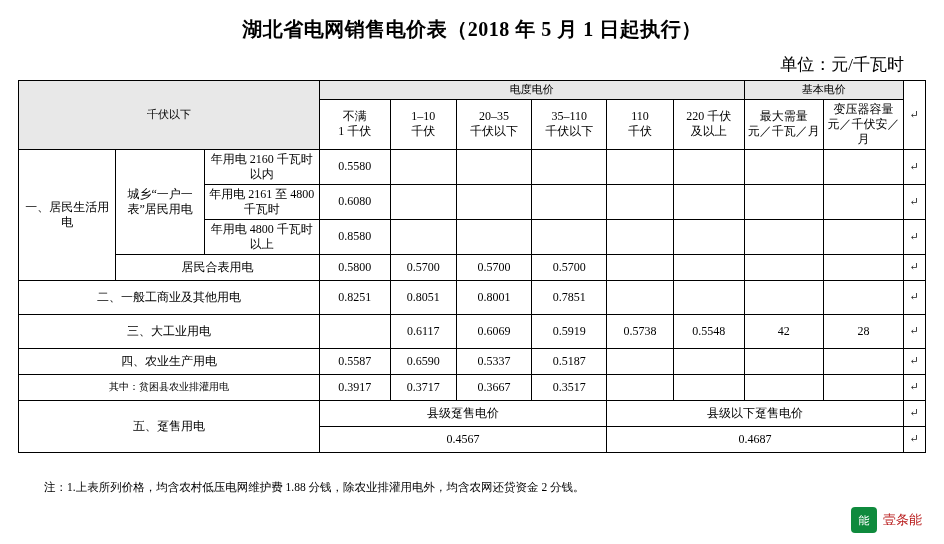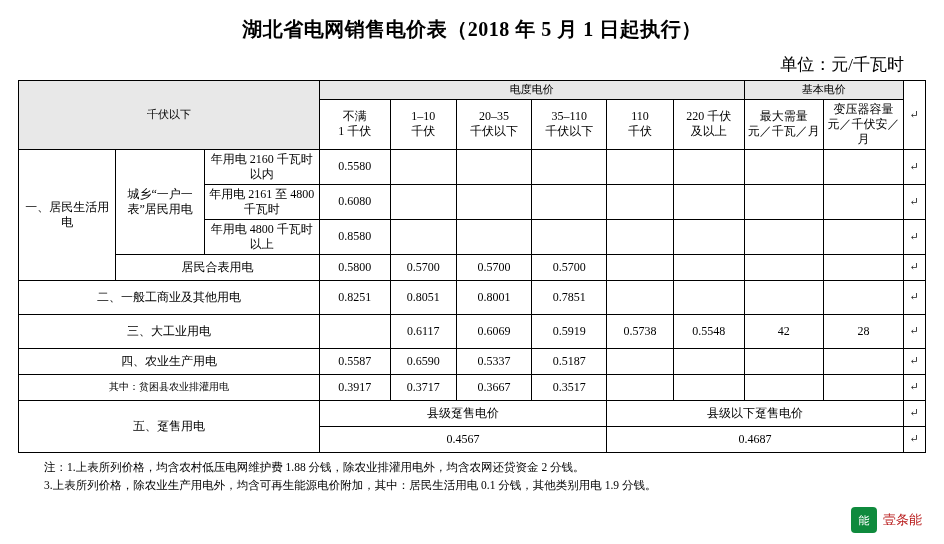--- a/index.html
+++ b/index.html
@@ -75,21 +75,21 @@
   .tall{height:34px;}
   .row-h{height:26px;}
   .num{font-size:12px;}
   .mark{font-size:11px;color:#222;}
   .notes{
     font-size:11.5px;
     line-height:1.55;
     padding-top:6px;
     padding-left:26px;
   }
-  .notes div{white-space:nowrap;}
+  .notes div{white-space:nowrap;margin-top:20px;}
   .wm{
     position:absolute;
     right:16px;bottom:8px;
     display:flex;align-items:center;
     gap:6px;
     background:rgba(255,255,255,0.9);
     padding:3px 6px;
     border-radius:3px;
   }
   .wm-logo{
@@ -267,21 +267,20 @@
     <tr class="row-h">
       <td class="num" colspan="4">0.4567</td>
       <td class="num" colspan="4">0.4687</td>
       <td class="mark">↵</td>
     </tr>
   </tbody>
     </table>
 
   <div class="notes">
     <div>注：1.上表所列价格，均含农村低压电网维护费 1.88 分钱，除农业排灌用电外，均含农网还贷资金 2 分钱。</div>
-    <div>3.上表所列价格，除农业生产用电外，均含可再生能源电价附加，其中：居民生活用电 0.1 分钱，其他类别用电 1.9 分钱。</div>
   </div>
 
   <div class="wm">
     <div class="wm-logo">能</div>
     <div class="wm-text">壹条能</div>
   </div>
 
 </div>
 
 </body></html>

